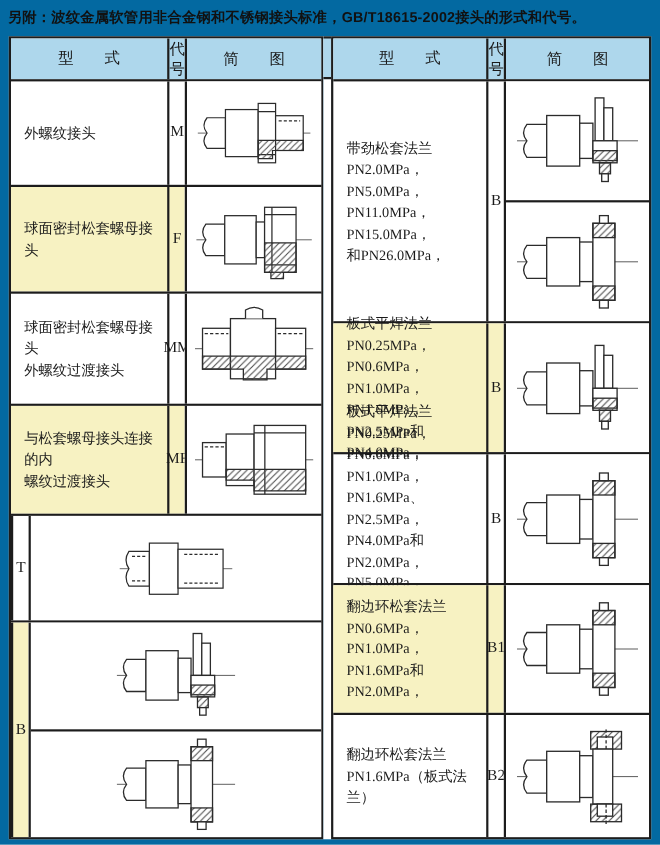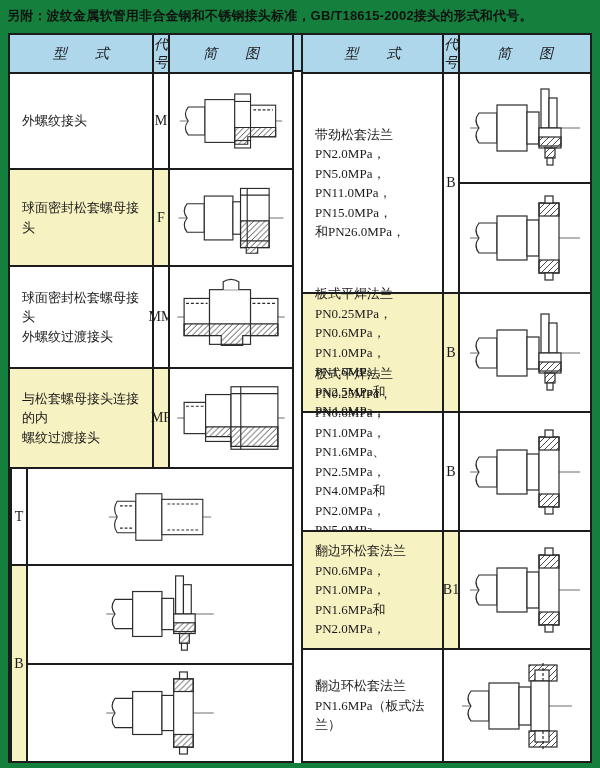--- a/index.html
+++ b/index.html
@@ -1,18 +1,18 @@
 <!DOCTYPE html>
 <html style="--header_bg: #aed7ec; --highlight_bg: #f7f2c2; --border: #1c1c1c; --text: #1a1a1a;"><head>
 <meta charset="utf-8">
 <style>
   * { box-sizing: border-box; margin: 0; padding: 0; }
   html,body { background:#e8e8e8; }
   .page {
-    position: relative; width: 600px; height: 768px; background: #15803d;
+    position: relative; width: 600px; height: 768px; background: #0369a1;
     font-family: "Liberation Serif", serif; color: var(--text, #1a1a1a);
     overflow: hidden;
   }
   .doc-title {
     position: absolute; left: 7px; top: 7px; width: 590px;
     font-family: "Liberation Sans", sans-serif; font-weight: bold;
     font-size: 13px; letter-spacing: 0.2px; color: #111;
   }
   .tbl { position: absolute; left: 8px; top: 33px; width: 584px; height: 730px; display: flex; }
   .half {
@@ -21,21 +21,21 @@
   }
   .half.left  { width: 286px; }
   .half.right { width: 291px; }
   .spacer { width: 7px; background: #fff; }
   .spacer-head {
     height: 39px; background: var(--header_bg, #aed7ec);
     border-top: 2px solid var(--border, #1c1c1c);
     border-bottom: 2px solid var(--border, #1c1c1c);
   }
   .row { display: flex; width: 100%; border-top: 2px solid var(--border, #1c1c1c); }
-  .row:first-child { border-top: none; font-style: italic; }
+  .row:first-child { border-top: none; }
   .row.grow { flex: 1; }
   .cell { height: 100%; }
   .cell.type {
     display: flex; align-items: center;
     padding: 4px 4px 4px 12px;
     font-size: 13px; line-height: 1.5; white-space: pre-line;
   }
   .half.left  .cell.type { width: 142px; }
   .half.right .cell.type { width: 139px; }
   .cell.code {
@@ -330,20 +330,21 @@
         <div class="cell diag">
           <svg class="diagram" width="112" height="86" viewBox="0 0 112 86">
               <use href="#sym-flange-hat"></use>
             </svg>
         </div>
       </div>
 
       <div class="row grow">
         <div class="cell type">翻边环松套法兰
 PN1.6MPa（板式法兰）</div>
+        <div class="cell code">B2</div>
         <div class="cell diag">
           <svg class="diagram" width="112" height="86" viewBox="0 0 112 86">
               <use href="#sym-flange-b2"></use>
             </svg>
         </div>
       </div>
     </div>
 
   </div>
 </div>

